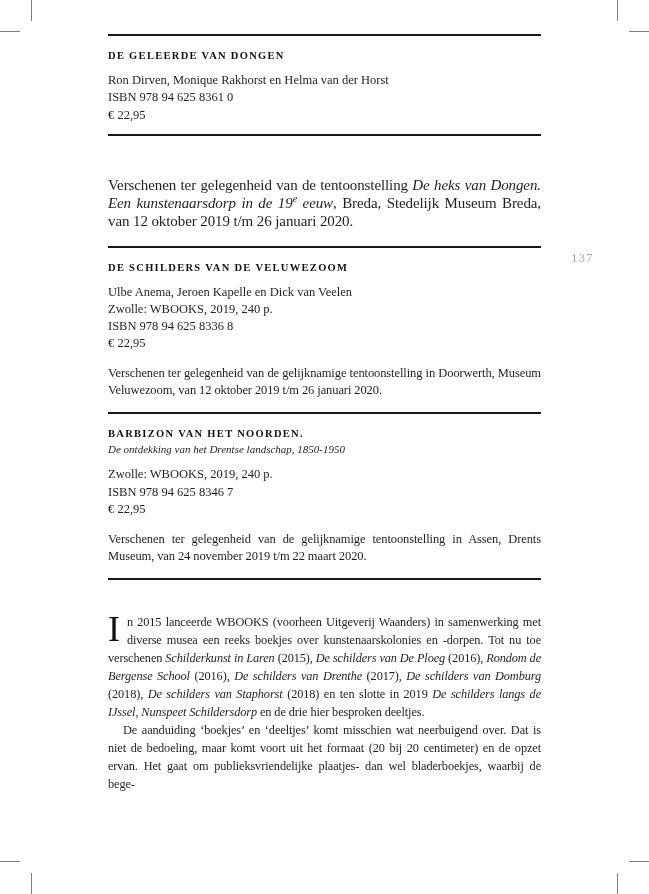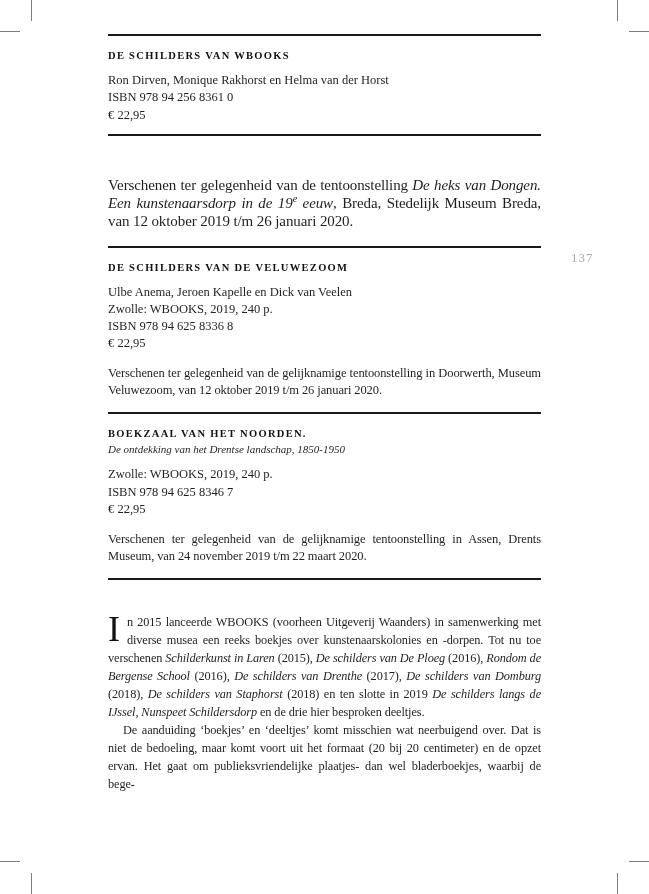--- a/index.html
+++ b/index.html
@@ -112,24 +112,24 @@
   <div class="crop crop-br-v"></div>
 
   <div class="page-number">137</div>
 
   <div class="content">
 
 
     <div class="rule rule-1"></div>
 
     <div>
-      <div class="entry-title">DE SCHILDERS VAN WBOOKS</div>
+      <div class="entry-title">DE GELEERDE VAN DONGEN</div>
       <div class="bib">
         <div>Ron Dirven, Monique Rakhorst en Helma van der Horst</div>
-        <div>ISBN 978 94 256 8361 0</div>
+        <div>ISBN 978 94 625 8361 0</div>
         <div>€ 22,95</div>
       </div>
     </div>
 
     <div class="rule rule-2"></div>
 
     <p class="note1"><span>Verschenen ter gelegenheid van de tentoonstelling </span><span class="it">De heks van Dongen. Een kunstenaarsdorp in de 19</span><sup class="it">e</sup><span class="it"> eeuw</span><span>, Breda, Stedelijk Museum Breda, van 12 oktober 2019 t/m 26 januari 2020.</span></p>
 
     <div class="rule rule-3"></div>
 
@@ -140,21 +140,21 @@
         <div>Zwolle: WBOOKS, 2019, 240 p.</div>
         <div>ISBN 978 94 625 8336 8</div>
         <div>€ 22,95</div>
       </div>
       <p class="note-par"><span>Verschenen ter gelegenheid van de gelijknamige tentoonstelling in Doorwerth, Museum Veluwezoom, van 12 oktober 2019 t/m 26 januari 2020.</span></p>
     </div>
 
     <div class="rule rule-4"></div>
 
     <div>
-      <div class="entry-title">BOEKZAAL VAN HET NOORDEN.</div>
+      <div class="entry-title">BARBIZON VAN HET NOORDEN.</div>
       <div class="entry-subtitle">De ontdekking van het Drentse landschap, 1850-1950</div>
       <div class="bib">
         <div>Zwolle: WBOOKS, 2019, 240 p.</div>
         <div>ISBN 978 94 625 8346 7</div>
         <div>€ 22,95</div>
       </div>
       <p class="note-par"><span>Verschenen ter gelegenheid van de gelijknamige tentoonstelling in Assen, Drents Museum, van 24 november 2019 t/m 22 maart 2020.</span></p>
     </div>
 
     <div class="rule rule-5"></div>

